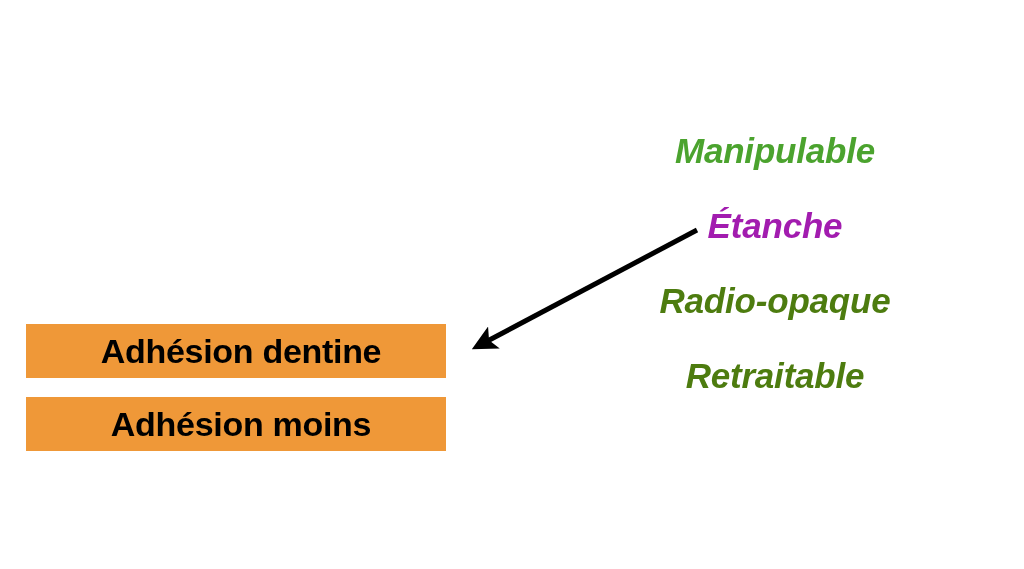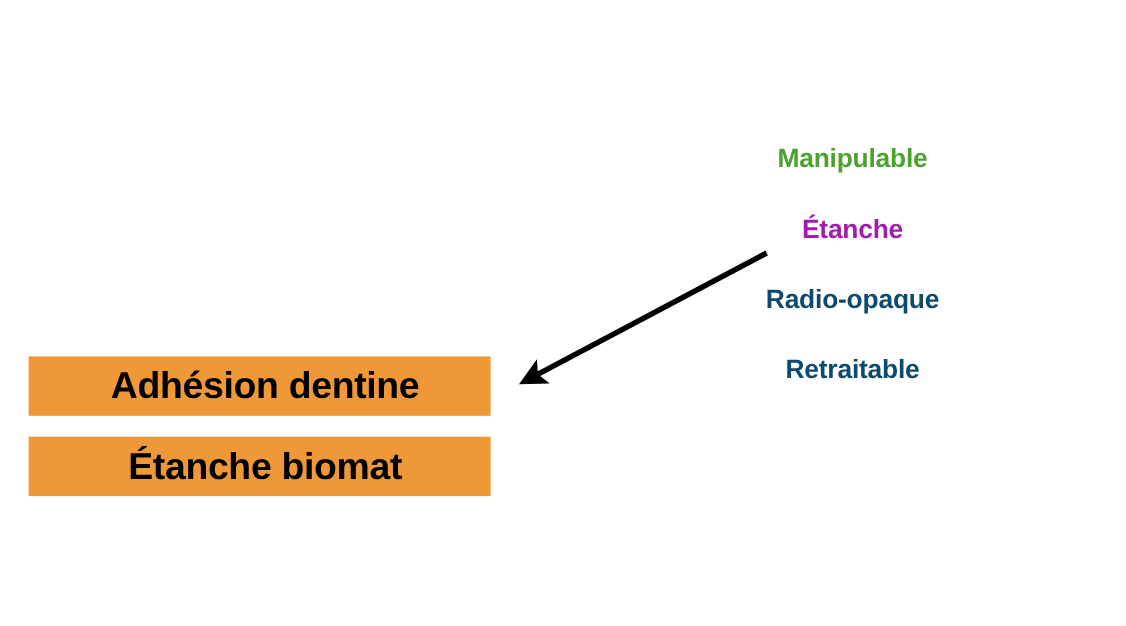--- a/index.html
+++ b/index.html
@@ -48,32 +48,33 @@
 
   
   .right-group {
     position: absolute;
     left: 530px;
     top: 133px;
     width: 490px;
     text-align: center;
   }
   .req {
-    font-size: 24px;
+    font-size: 35px;
     font-weight: bold;
     line-height: 1;
     white-space: nowrap;
     margin-bottom: 40px;
     letter-spacing: -0.2px;
+    font-style: italic;
   }
   .req:last-child { margin-bottom: 16px; }
   .req.green-strong { color: #4ba32e; }
   .req.orange-strong { color: #a21caf; }
   .req.orange-faded  { color: #fbe3ce; }
-  .req.green-faded   { color: #0c4a6e; }
+  .req.green-faded   { color: #4d7c0f; }
 
   
   .arrow-layer {
     position: absolute;
     left: 0;
     top: 0;
     width: 1024px;
     height: 569px;
     pointer-events: none;
   }
@@ -81,21 +82,21 @@
 </head>
 <body>
 
 <div id="slide">
 
   <div class="left-group">
     <div class="hl-box">
       <span class="hl-text">Adhésion dentine</span>
     </div>
     <div class="hl-box">
-      <span class="hl-text">Étanche biomat</span>
+      <span class="hl-text">Adhésion moins</span>
     </div>
   </div>
 
   <div class="right-group">
     <div class="req green-strong">Manipulable</div>
     <div class="req orange-strong">Étanche</div>
     <div class="req green-faded">Radio-opaque</div>
     <div class="req green-faded">Retraitable</div>
   </div>
 

